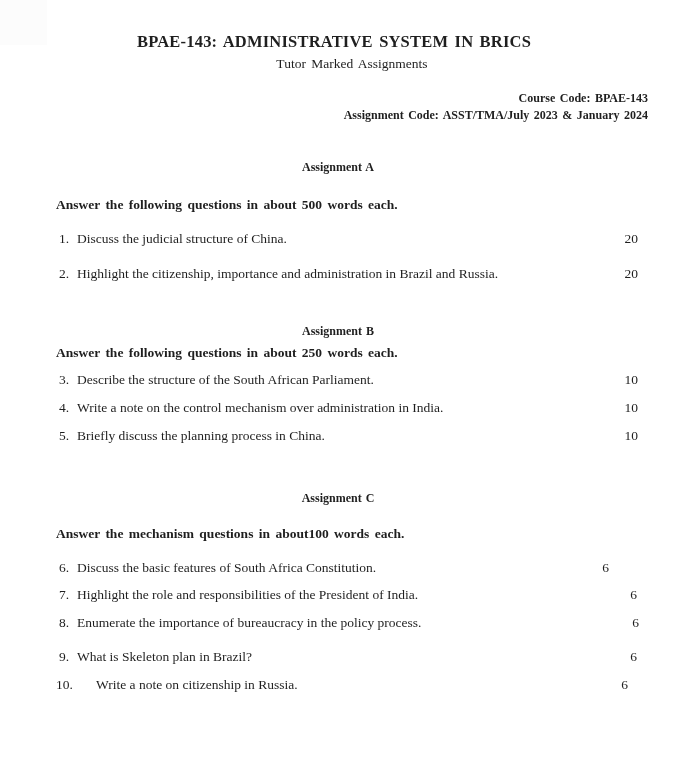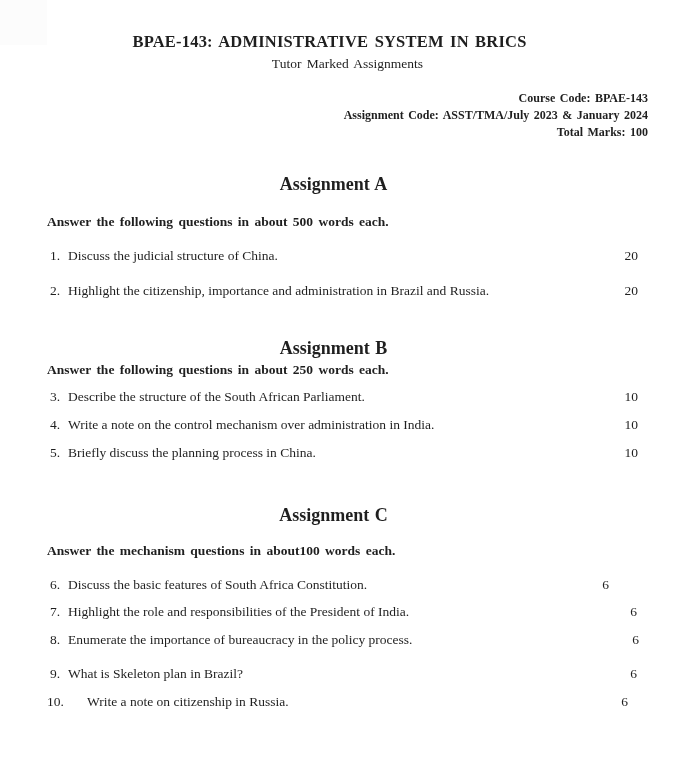--- a/index.html
+++ b/index.html
@@ -22,20 +22,21 @@
     left: 0;
     top: 0;
     width: 47px;
     height: 45px;
     background: #fcfcfc;
   }
   .content {
     position: relative;
     box-sizing: border-box;
     padding: 33px 47px 0 47px;
+    margin-left: 9px;
   }
   .title {
     text-align: center;
     font-weight: bold;
     font-size: 16.5px;
     line-height: 18px;
     letter-spacing: 0.2px;
     word-spacing: 2px;
     padding-right: 36px;
   }
@@ -51,21 +52,21 @@
     margin-top: 18px;
     text-align: right;
     font-weight: bold;
     font-size: 12px;
     line-height: 17px;
     word-spacing: 1.5px;
   }
   .sec-heading {
     text-align: center;
     font-weight: bold;
-    font-size: 18px;
+    font-size: 12px;
     line-height: 17px;
     word-spacing: 1px;
     padding-right: 28px;
   }
   .sec-instruction {
     font-weight: bold;
     font-size: 13.5px;
     line-height: 17px;
     word-spacing: 2px;
   }
@@ -124,21 +125,20 @@
   <div class="corner-artifact"></div>
 
   <div class="content">
 
     <div class="title">BPAE-143: ADMINISTRATIVE SYSTEM IN BRICS</div>
     <div class="subtitle">Tutor Marked Assignments</div>
 
     <div class="meta">
       <div>Course Code: BPAE-143</div>
       <div>Assignment Code: ASST/TMA/July 2023 &amp; January 2024</div>
-      <div>Total Marks: 100</div>
     </div>
 
     <div class="section" id="sec-a">
       <div class="sec-heading">Assignment A</div>
       <div class="sec-instruction">Answer the following questions in about 500 words each.</div>
       <div class="questions">
         <div class="q-row">
           <span class="q-num">1.</span>
           <span class="q-text">Discuss the judicial structure of China.</span>
           <span class="q-marks">20</span>

